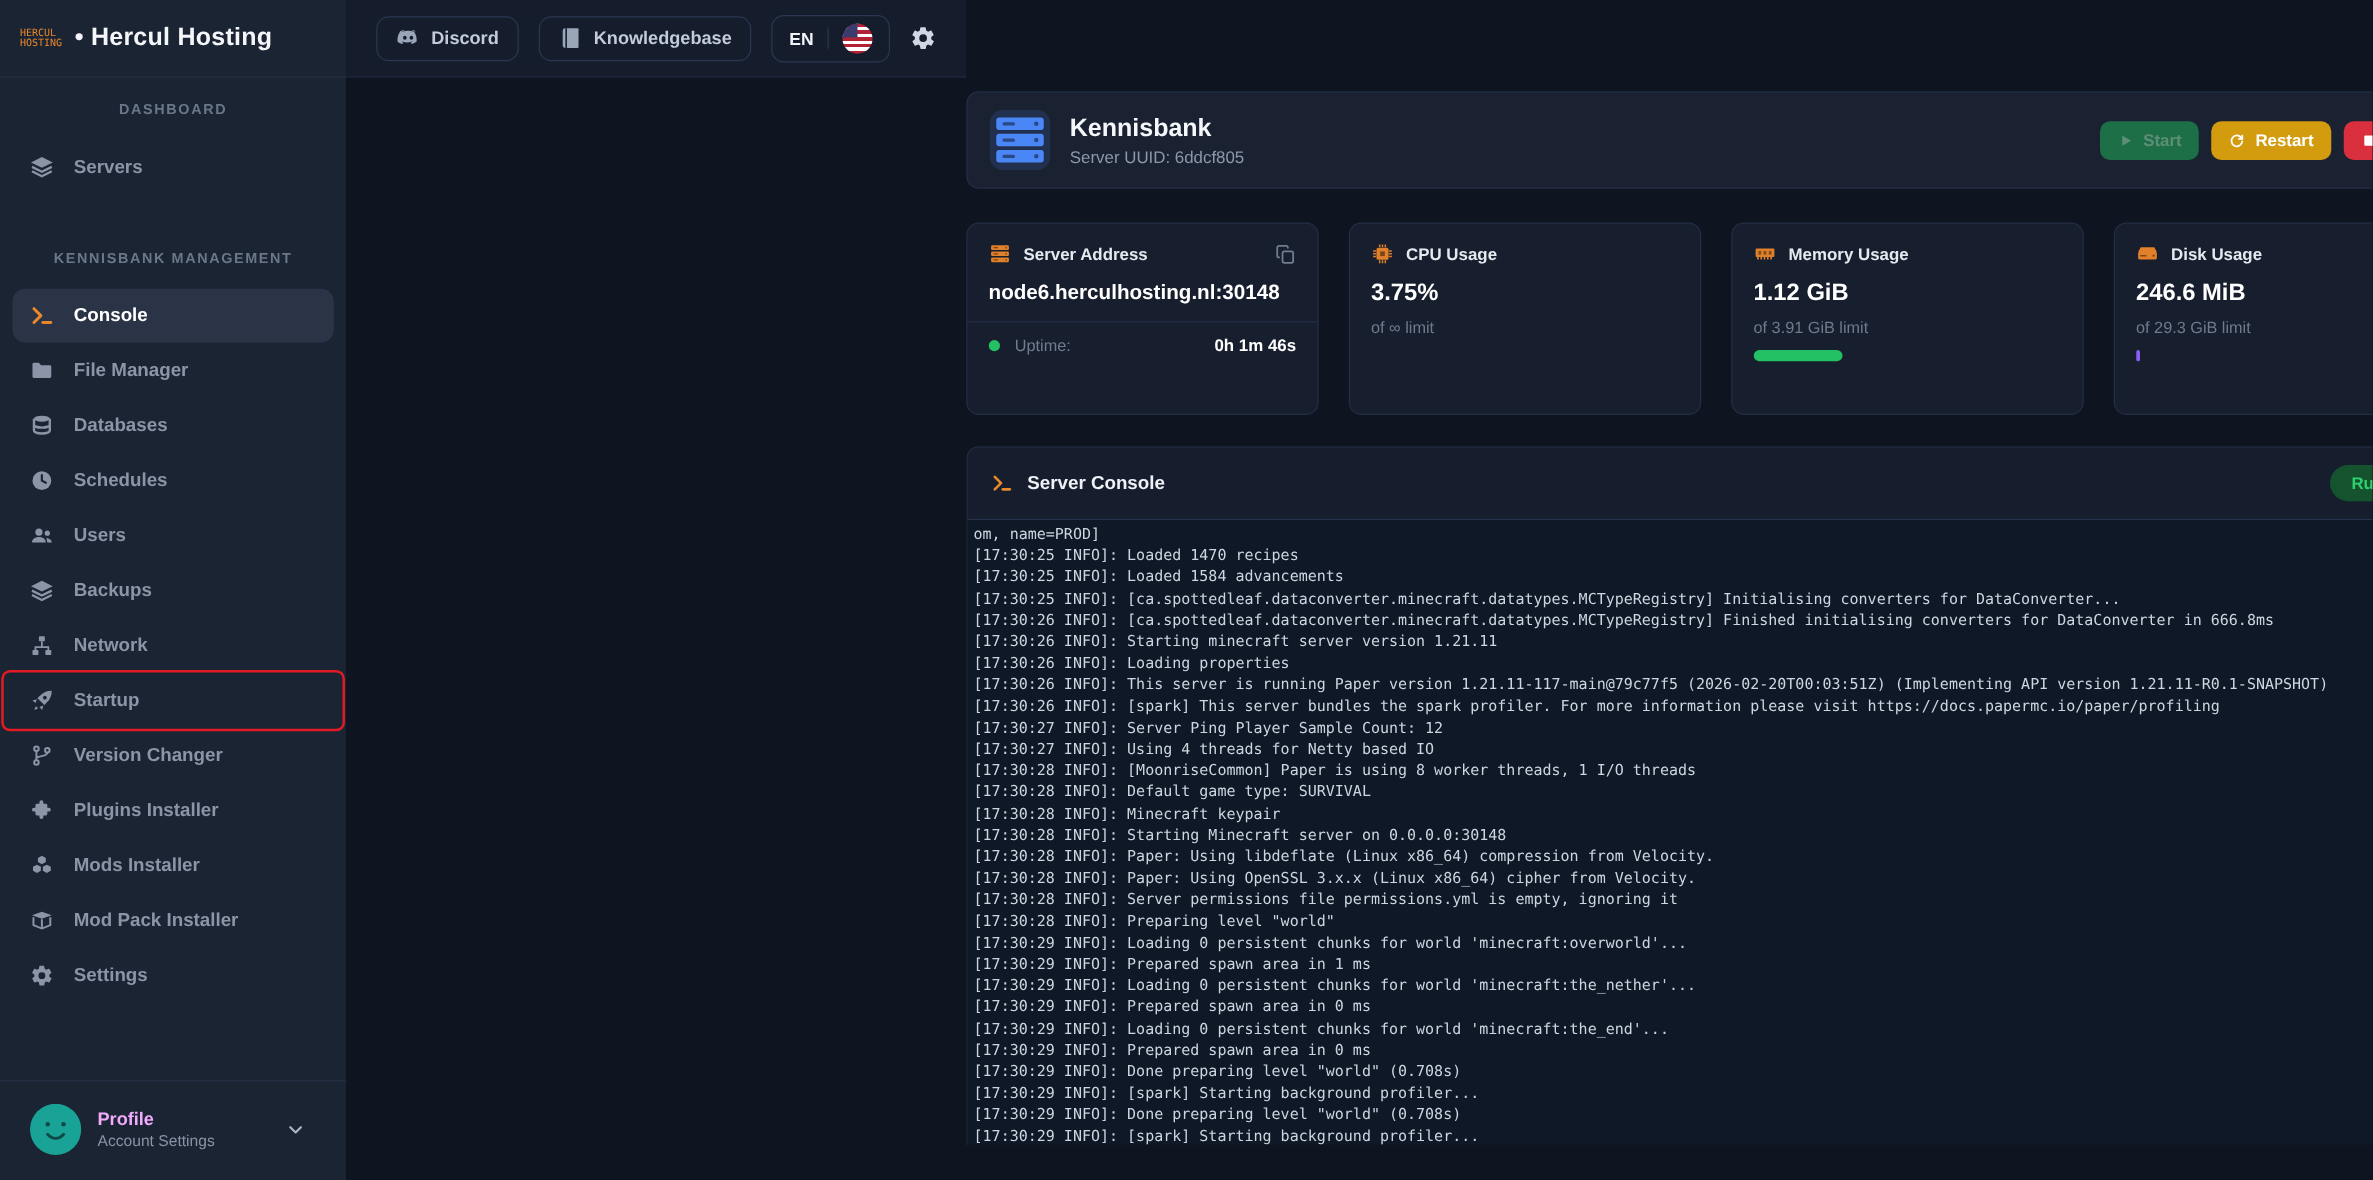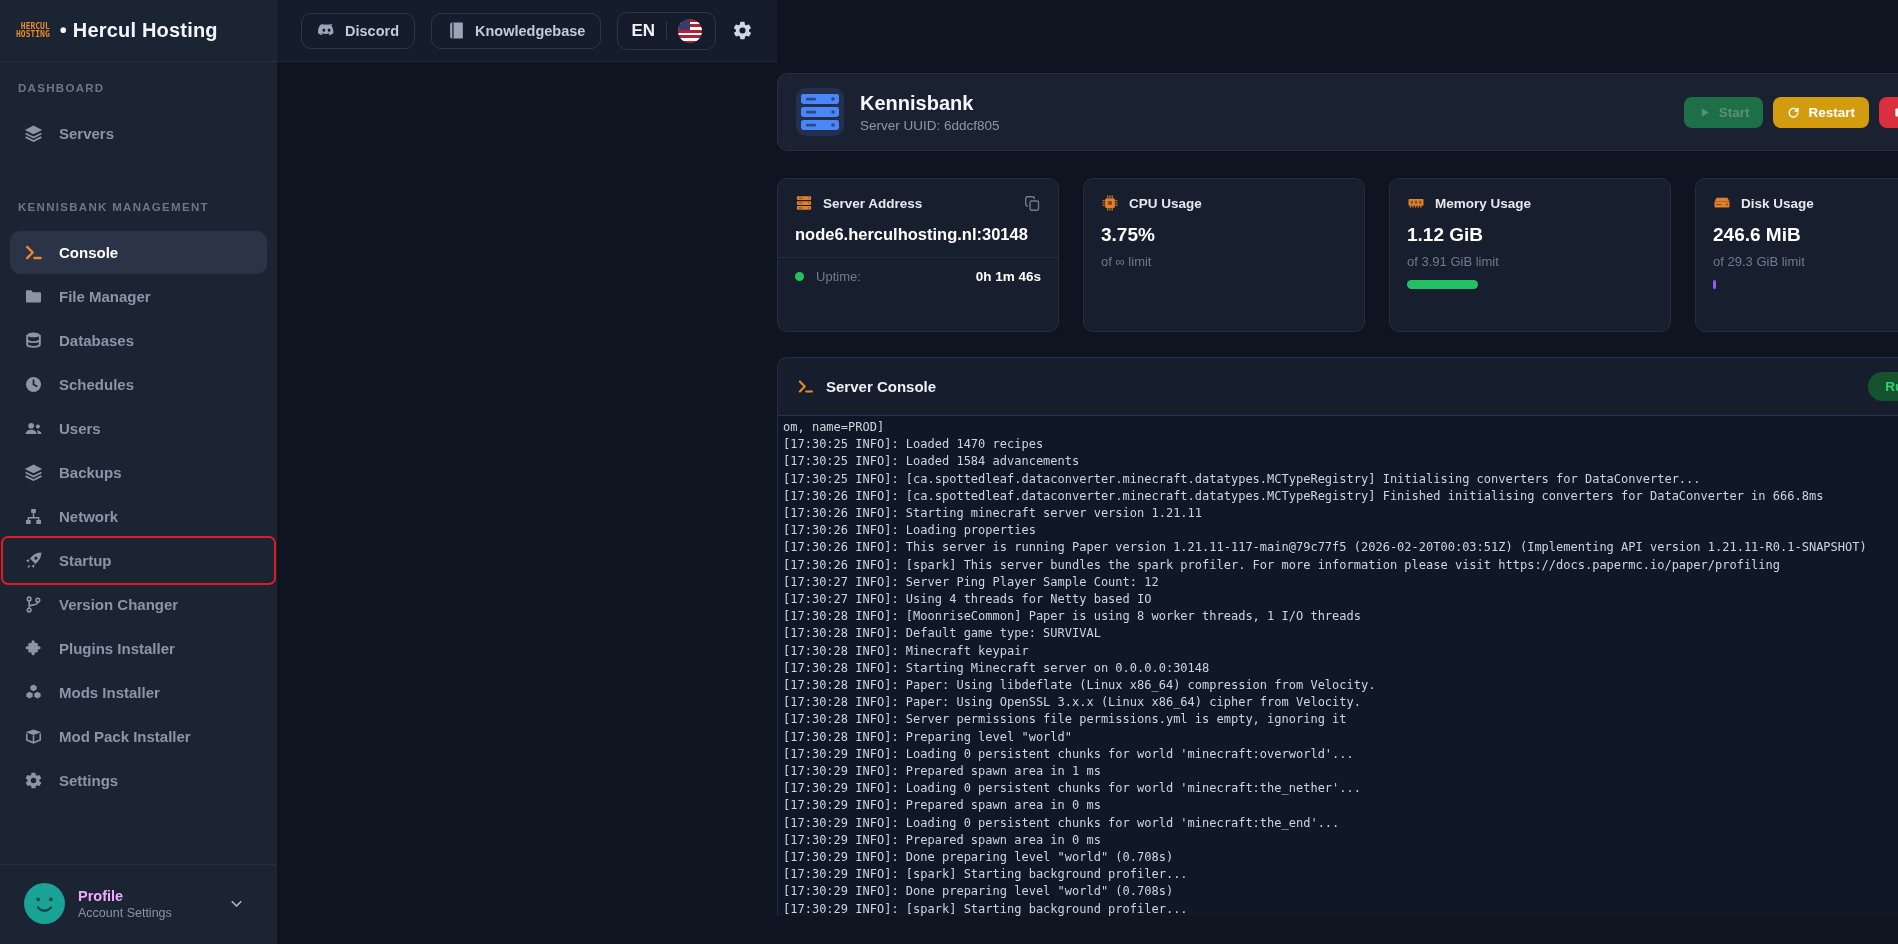--- a/index.html
+++ b/index.html
@@ -3,25 +3,25 @@
 <meta charset="utf-8">
 <style>
   * { margin:0; padding:0; box-sizing:border-box; }
   html,body { width:1898px; height:944px; overflow:hidden; background:#0e1521;
     font-family:"Liberation Sans","DejaVu Sans",sans-serif; }
   .app { display:flex; width:1898px; height:944px; }
 
   
   .sidebar { width:277px; height:944px; background:#1b2433; display:flex; flex-direction:column; flex-shrink:0; }
   .brand { height:62px; display:flex; align-items:center; gap:10px; padding:0 16px; border-bottom:1px solid #242e42; }
-  .brand-logo { color:#e8882b; font-family:"DejaVu Sans Mono",monospace; font-size:8px; font-weight:bold; line-height:8px; letter-spacing:0; text-align:right; }
+  .brand-logo { color:#e8882b; font-family:"DejaVu Sans Mono",monospace; font-size:8px; font-weight:normal; line-height:8px; letter-spacing:0; text-align:left; }
   .brand-name { color:#f4f6fa; font-size:20px; font-weight:800; letter-spacing:.2px; }
   .brand-bullet { color:#f4f6fa; font-size:20px; font-weight:800; margin-right:-4px; }
   .nav { flex:1 1 auto; padding-top:20px; overflow:hidden; }
-  .nav-label { padding:0 18px; margin-bottom:18px; color:#6b7689; font-size:11.5px; font-weight:800; letter-spacing:1.3px; }
+  .nav-label { padding:0 18px; margin-bottom:18px; color:#6b7689; font-size:11.5px; font-weight:800; letter-spacing:1.3px;text-align:center; }
   .nav-section + .nav-section { margin-top:46px; }
   .nav-item { height:43px; margin:1px 10px; padding:0 14px; display:flex; align-items:center; gap:16px;
     border-radius:10px; color:#8b95a7; cursor:pointer; position:relative; }
   .nav-item .nav-icon { width:19px; height:19px; flex-shrink:0; display:flex; }
   .nav-item .nav-icon svg { width:100%; height:100%; }
   .nav-item .nav-text { font-size:15px; font-weight:700; }
   .nav-item.active { background:#2b3447; color:#ffffff; }
   .nav-item.active .nav-icon { color:#e8882b; }
   .nav-item.annotated::after { content:""; position:absolute; left:-9px; right:-9px; top:-3px; bottom:-3px;
     border:2.5px solid #e01b24; border-radius:7px; pointer-events:none; }
@@ -36,21 +36,21 @@
 
   
   .main { flex:1; display:flex; flex-direction:row; background:#0e1521; }
   .topbar { height:62px; background:#151d2c; border-bottom:1px solid #1f293c; display:flex; align-items:center;
     justify-content:flex-end; gap:16px; padding:0 24px; flex-shrink:0; }
   .top-btn { display:flex; align-items:center; gap:9px; height:36px; padding:0 15px; border:1px solid #2b3650;
     border-radius:10px; color:#c3cbd9; font-size:14.5px; font-weight:700; cursor:pointer; background:transparent; }
   .top-btn .ic { width:19px; height:19px; color:#9aa5b8; display:flex; }
   .top-btn .ic svg { width:100%; height:100%; }
   .lang-pill { display:flex; align-items:center; height:38px; padding:0 13px; border:1px solid #2b3650; border-radius:10px; cursor:pointer; }
-  .lang-code { color:#f0f3f7; font-size:17px; font-weight:800; }
+  .lang-code { color:#f0f3f7; font-size:14px; font-weight:800; }
   .lang-div { width:1px; height:17px; background:#2b3650; margin:0 11px; }
   .flag { width:24px; height:24px; border-radius:50%; overflow:hidden; position:relative;
     background:repeating-linear-gradient(180deg,#b22234 0 2.7px,#ffffff 2.7px 5.4px); }
   .flag::after { content:""; position:absolute; left:0; top:0; width:12px; height:11px; background:#3c3b6e; }
   .gear-btn { width:21px; height:21px; color:#cfd6e4; cursor:pointer; display:flex; }
   .gear-btn svg { width:100%; height:100%; }
 
   .content { width:1200px; margin:73px auto 0; }
 
   

